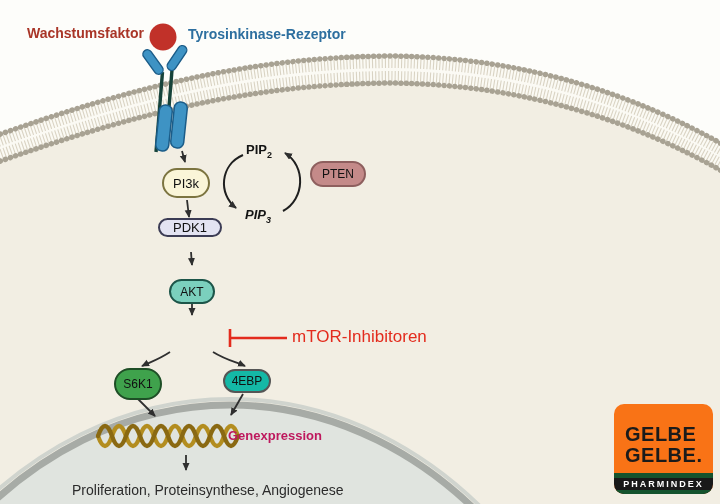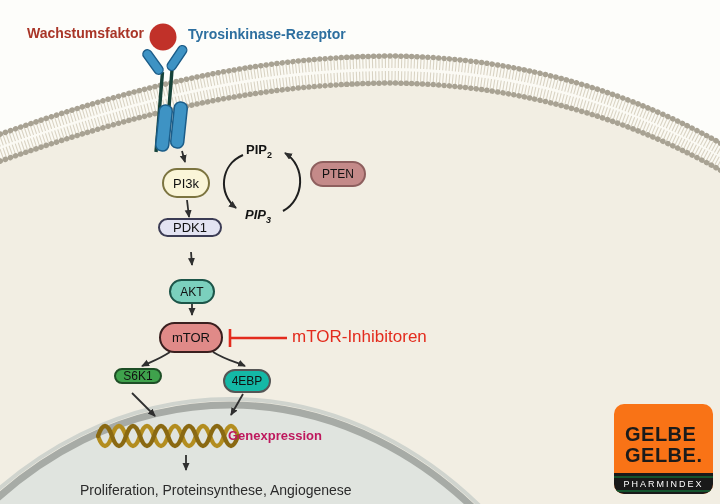--- a/index.html
+++ b/index.html
@@ -5,45 +5,45 @@
   html,body{margin:0;padding:0;}
   body{font-family:"Liberation Sans", sans-serif;}
   .stage{position:relative;width:720px;height:504px;overflow:hidden;background:#fdfdfa;}
   .stage svg{position:absolute;left:0;top:0;}
 
   .lbl{position:absolute;white-space:nowrap;}
   .growth-factor-lbl{left:27px;top:25px;font-size:14px;font-weight:bold;color:#a93527;}
   .receptor-lbl{left:188px;top:26px;font-size:14px;font-weight:bold;color:#2d6f9f;}
   .inhibitor-lbl{left:292px;top:327px;font-size:17px;font-weight:normal;color:#e32b1d;}
   .genexpression-lbl{left:228px;top:428px;font-size:13px;font-weight:bold;color:#be185d;}
-  .outcomes-lbl{left:72px;top:482px;font-size:14px;color:#2b2b2b;margin-left:8px;}
+  .outcomes-lbl{left:72px;top:482px;font-size:14px;color:#2b2b2b;}
 
   .pip{position:absolute;font-size:13px;font-weight:bold;color:#141414;}
   .pip sub{font-size:9px;}
   .pip2{left:246px;top:142px;}
   .pip3{left:245px;top:207px;font-style:italic;}
 
   .pill{position:absolute;display:flex;align-items:center;justify-content:center;
         border-radius:999px;font-weight:normal;color:#111;box-sizing:border-box;border:2px solid #b91c1c;}
   .pill-pi3k{left:162px;top:168px;width:48px;height:30px;background:#faf5d8;border-color:#7c7440;font-size:13px;}
   .pill-pdk1{left:158px;top:218px;width:64px;height:19px;background:#e3e3f2;border-color:#3c3c55;font-size:13px;}
   .pill-akt {left:169px;top:271px;width:46px;height:25px;background:#7bd0bd;border-color:#1d5549;font-size:12px;margin-top:8px;}
   .pill-mtor{left:159px;top:322px;width:64px;height:31px;background:#e08a88;border-color:#3a1f1f;font-size:13px;}
-  .pill-s6k1{left:114px;top:368px;width:48px;height:16px;background:#3fa24c;border-color:#1e4e26;font-size:12px;}
+  .pill-s6k1{left:114px;top:368px;width:48px;height:32px;background:#3fa24c;border-color:#1e4e26;font-size:12px;}
   .pill-4ebp{left:223px;top:369px;width:48px;height:24px;background:#14b8a6;border-color:#555555;font-size:12px;}
   .pill-pten{left:310px;top:161px;width:56px;height:26px;background:#c48a89;border-color:#8e5f5e;font-size:12px;}
 
   .logo{position:absolute;left:614px;top:404px;width:99px;height:90px;border-radius:10px;
         background:#f97316;overflow:hidden;}
   .logo-text{padding:20px 0 0 11px;font-weight:800;font-size:20px;line-height:21px;
              letter-spacing:0.5px;color:#1b1b1b;}
   .logo-bar{position:absolute;left:0;bottom:0;width:100%;height:21px;background:#191919;
             display:flex;align-items:center;justify-content:center;}
-  .logo-sub{border:2px solid #14532d;color:#ffffff;font-size:9px;letter-spacing:2px;
-            padding:1px 12px;font-weight:normal;}
+  .logo-sub{border:5px solid #14532d;color:#ffffff;font-size:9px;letter-spacing:2px;
+            padding:1px 12px;font-weight:bold;}
 </style>
 </head>
 <body>
 
 <div class="stage">
 
   <svg width="720" height="504" viewBox="0 0 720 504">
     <defs>
       <marker id="ah" markerUnits="userSpaceOnUse" markerWidth="9" markerHeight="8" refX="7" refY="3.5" orient="auto">
         <path d="M0,0 L8,3.5 L0,7 Z" fill="#2f2f2f"></path>
@@ -108,21 +108,20 @@
   <div class="lbl receptor-lbl">Tyrosinkinase-Rezeptor</div>
   <div class="lbl growth-factor-lbl">Wachstumsfaktor</div>
 
   <div class="pip pip2"><span>PIP</span><sub>2</sub></div>
   <div class="pip pip3"><span>PIP</span><sub>3</sub></div>
 
   <div class="pill pill-pi3k">PI3k</div>
   <div class="pill pill-pten">PTEN</div>
   <div class="pill pill-pdk1">PDK1</div>
   <div class="pill pill-akt">AKT</div>
-  <div class="pill pill-mtor">mTOR</div>
   <div class="pill pill-s6k1">S6K1</div>
   <div class="pill pill-4ebp">4EBP</div>
 
   <div class="lbl inhibitor-lbl">mTOR-Inhibitoren</div>
   <div class="lbl genexpression-lbl">Genexpression</div>
   <div class="lbl outcomes-lbl">Proliferation, Proteinsynthese, Angiogenese</div>
 
   <div class="logo">
     <div class="logo-text">
       <div>GELBE</div>

